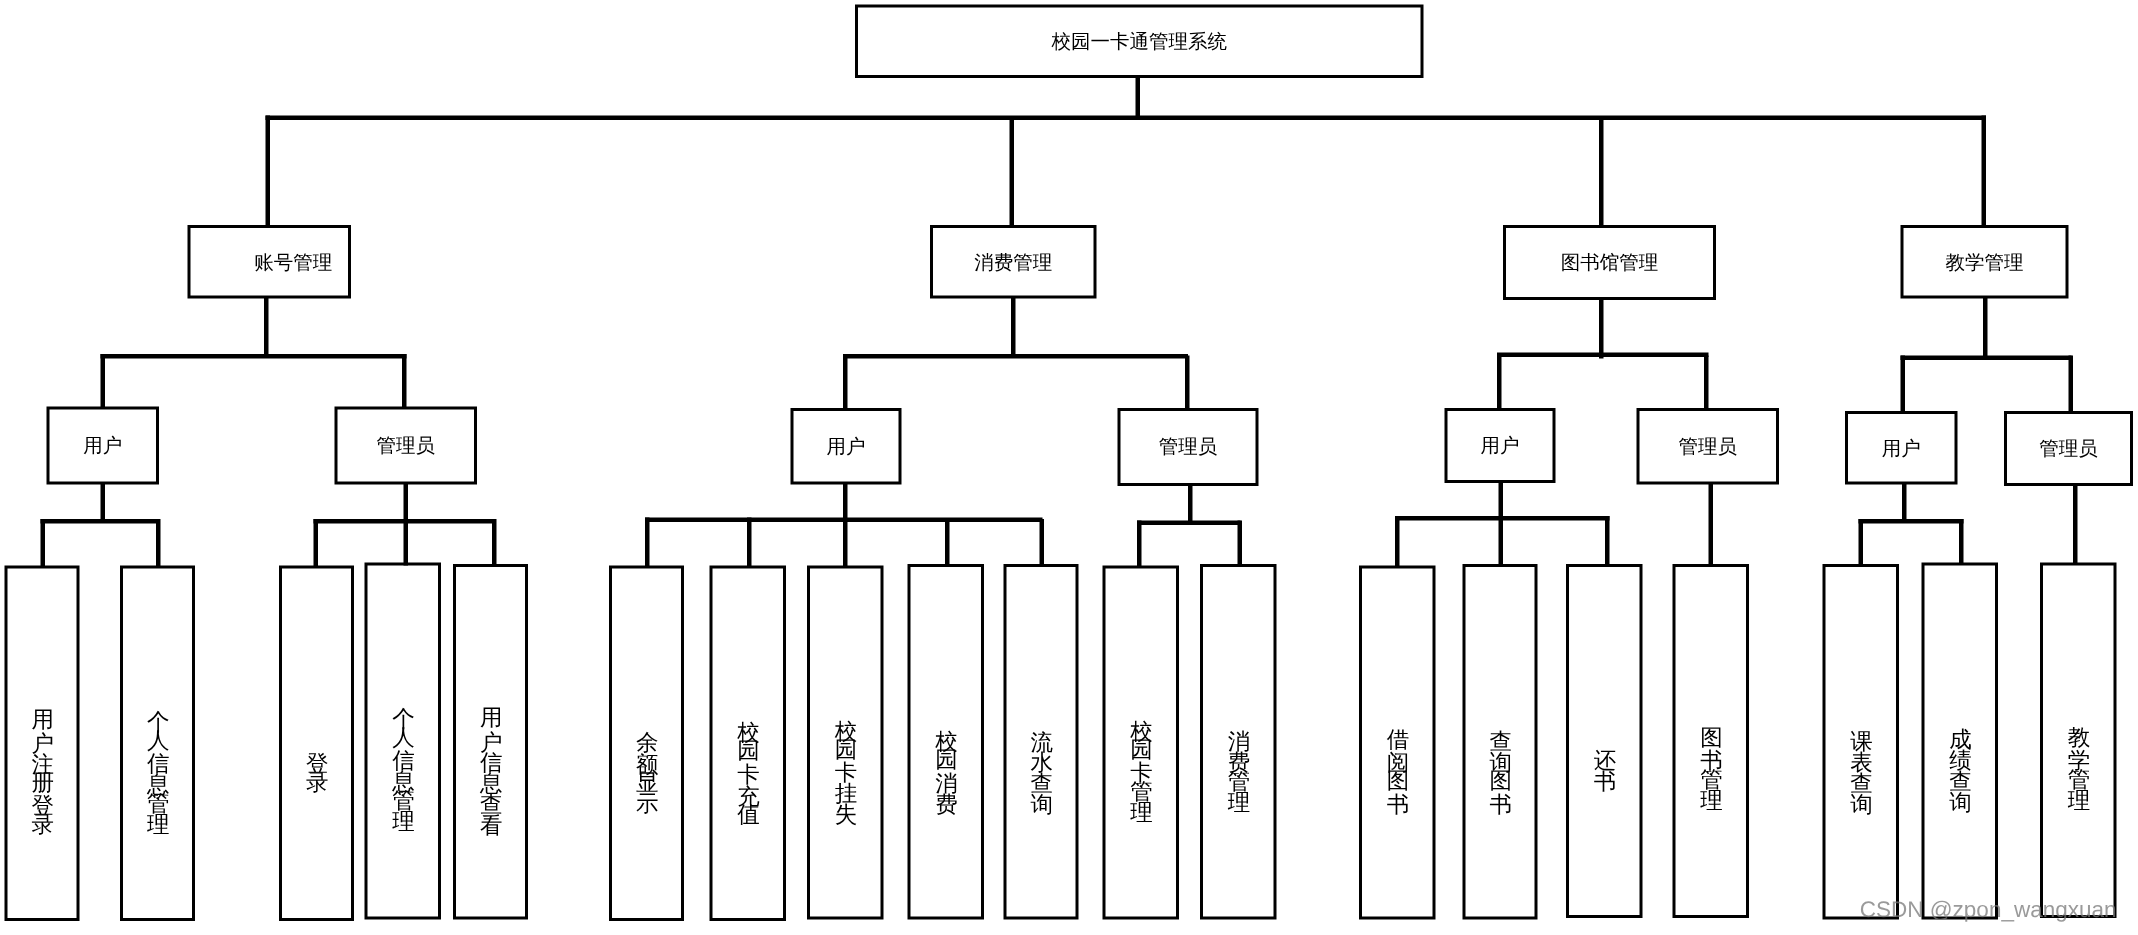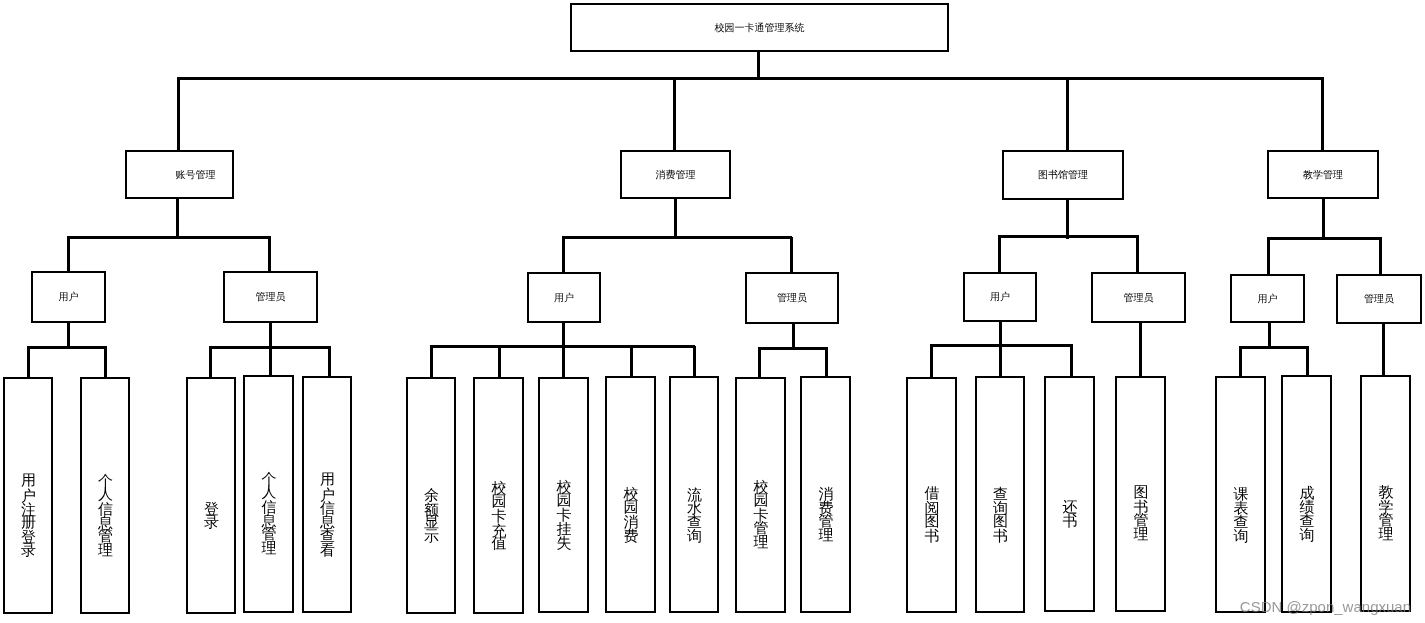--- a/index.html
+++ b/index.html
@@ -1,36 +1,36 @@
 <!DOCTYPE html>
 <html><head>
 <meta charset="utf-8">
 <style>
   html, body { margin: 0; padding: 0; background: #ffffff; }
   body { width: 1425px; height: 623px; position: relative; overflow: hidden;
          font-family: "DejaVu Sans", "Liberation Sans", sans-serif; color: #000; }
   #diagram { position: absolute; left: 0; top: 0; width: 1425px; height: 623px; }
   .node { position: absolute; box-sizing: border-box; border: 2px solid #000; background: #fff;
-          display: flex; align-items: center; justify-content: center; font-size: 10px; }
+          display: flex; align-items: center; justify-content: center; font-size: 13px; }
   .node.vertical { writing-mode: vertical-rl; text-orientation: upright; letter-spacing: 14px;
                    font-size: 15px; padding-top: 14px; }
   .line { position: absolute; background: #000; }
   .watermark { position: absolute; right: 14px; bottom: 8px; font-size: 15px; color: rgba(120,120,120,0.75);
                font-family: "Liberation Sans", sans-serif; }
 </style>
 </head>
 <body>
 
 <div id="diagram">
 
   <div class="node" style="left:570px;top:3px;width:379px;height:49px;">校园一卡通管理系统</div>
 
   <div class="node" style="left:125px;top:150px;width:109px;height:49px;padding-left:32px;">账号管理</div>
   <div class="node" style="left:620px;top:150px;width:111px;height:49px;">消费管理</div>
-  <div class="node" style="left:1002px;top:150px;width:122px;height:50px;">图书馆管理</div>
+  <div class="node" style="left:1002px;top:150px;width:142px;height:50px;">图书馆管理</div>
   <div class="node" style="left:1267px;top:150px;width:112px;height:49px;">教学管理</div>
 
   <div class="node" style="left:31px;top:271px;width:75px;height:52px;">用户</div>
   <div class="node" style="left:223px;top:271px;width:95px;height:52px;">管理员</div>
 
   <div class="node" style="left:527px;top:272px;width:74px;height:51px;">用户</div>
   <div class="node" style="left:745px;top:272px;width:94px;height:52px;">管理员</div>
 
   <div class="node" style="left:963px;top:272px;width:74px;height:50px;">用户</div>
   <div class="node" style="left:1091px;top:272px;width:95px;height:51px;">管理员</div>

